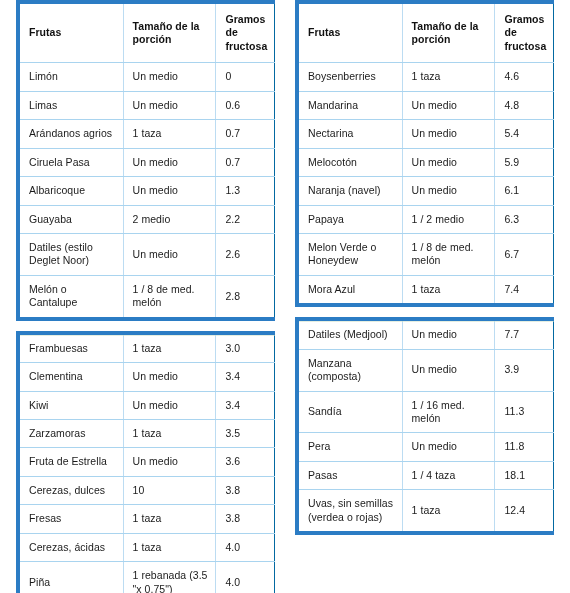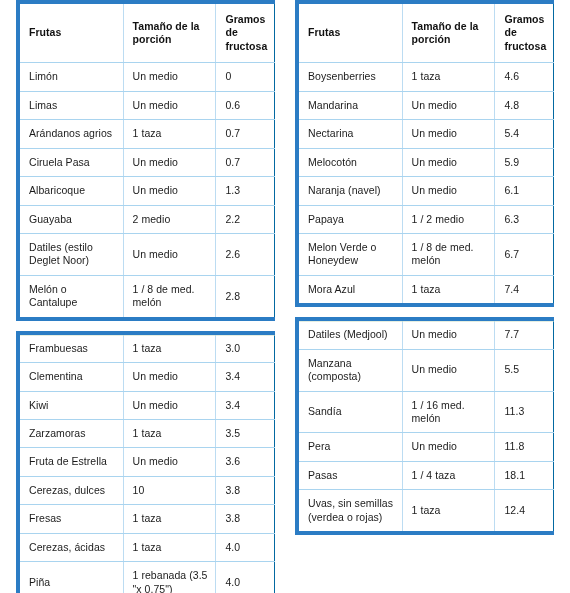--- a/index.html
+++ b/index.html
@@ -292,21 +292,21 @@
             </colgroup>
             <tbody>
               <tr>
                 <td>Datiles (Medjool)</td>
                 <td>Un medio</td>
                 <td>7.7</td>
               </tr>
               <tr>
                 <td>Manzana (composta)</td>
                 <td>Un medio</td>
-                <td>5.5</td>
+                <td>3.9</td>
               </tr>
               <tr>
                 <td>Sandía</td>
                 <td>1 / 16 med. melón</td>
                 <td>11.3</td>
               </tr>
               <tr>
                 <td>Pera</td>
                 <td>Un medio</td>
                 <td>11.8</td>

